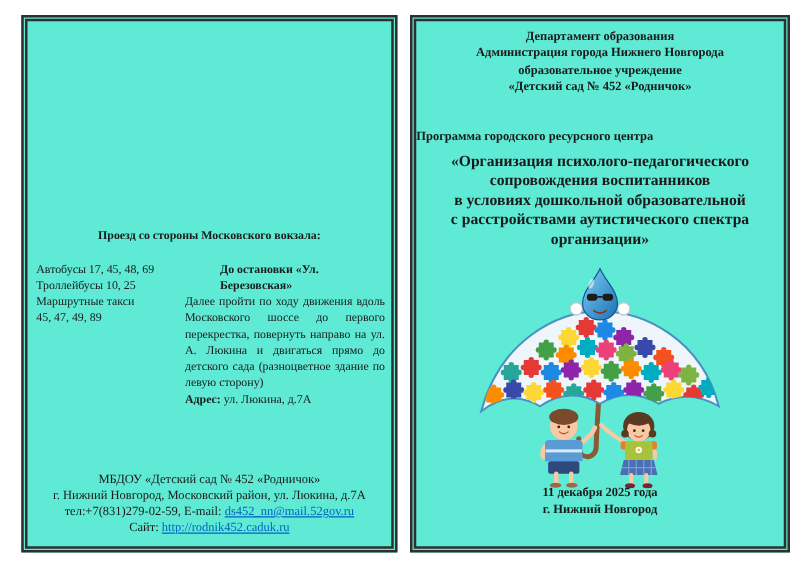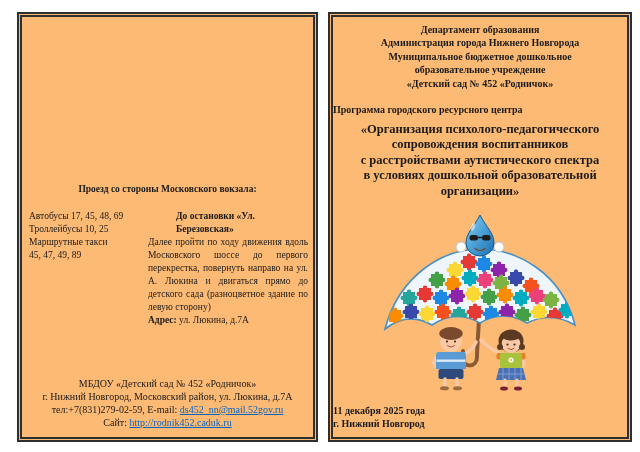--- a/index.html
+++ b/index.html
@@ -9,21 +9,21 @@
     position:relative;
     background:#ffffff;
     font-family:"Liberation Serif", serif;
     color:#1a1a1a;
     overflow:hidden;
   }
   .page {
     position:absolute;
     top:12px;
     height:430px;
-    background:#fdba74;
+    background:#5eead4;
     border:5px double #2f2f2f;
   }
   .page-left  { left:17px;  width:301px; }
   .page-right { left:328px; width:304px; }
 
   
   .lp-heading {
     position:absolute; top:167px; left:0; right:0;
     text-align:center; font-weight:bold; font-size:9.5px;
   }
@@ -59,22 +59,22 @@
     position:absolute; top:105px; left:3px; right:3px;
     text-align:center; font-weight:bold;
     font-size:12.5px; line-height:15.4px;
   }
   .rp-illustration {
     position:absolute; top:194px; left:50%;
     transform:translateX(-50%);
     width:210px; height:180px;
   }
   .rp-date {
-    position:absolute; top:387px; left:0; right:0;
-    text-align:left; font-weight:bold;
+    position:absolute; top:371px; left:0; right:0;
+    text-align:center; font-weight:bold;
     font-size:10px; line-height:13px;
   }
 </style>
 </head>
 <body>
 
 <div class="page page-left">
 
   <div class="lp-heading">Проезд со стороны Московского вокзала:</div>
 
@@ -98,32 +98,31 @@
     <div><span>тел:+7(831)279-02-59, E-mail: </span><a class="link">ds452_nn@mail.52gov.ru</a></div>
     <div><span>Сайт: </span><a class="link">http://rodnik452.caduk.ru</a></div>
   </div>
 </div>
 
 <div class="page page-right">
 
   <div class="rp-header">
     <div>Департамент образования</div>
     <div>Администрация города Нижнего Новгорода</div>
-    <div>Муниципальное бюджетное дошкольное</div>
     <div>образовательное учреждение</div>
     <div>«Детский сад № 452 «Родничок»</div>
   </div>
 
   <div class="rp-program">Программа городского ресурсного центра</div>
 
   <div class="rp-title">
     <div>«Организация психолого-педагогического</div>
     <div>сопровождения воспитанников</div>
+    <div>в условиях дошкольной образовательной</div>
     <div>с расстройствами аутистического спектра</div>
-    <div>в условиях дошкольной образовательной</div>
     <div>организации»</div>
   </div>
 
   <svg class="rp-illustration" viewBox="0 0 210 180">
     <defs>
       <linearGradient id="dropGrad" x1="0" y1="0" x2="1" y2="1">
         <stop offset="0" stop-color="#7fd0f4"></stop>
         <stop offset="1" stop-color="#1a6fb5"></stop>
       </linearGradient>
       <clipPath id="canopyClip">

